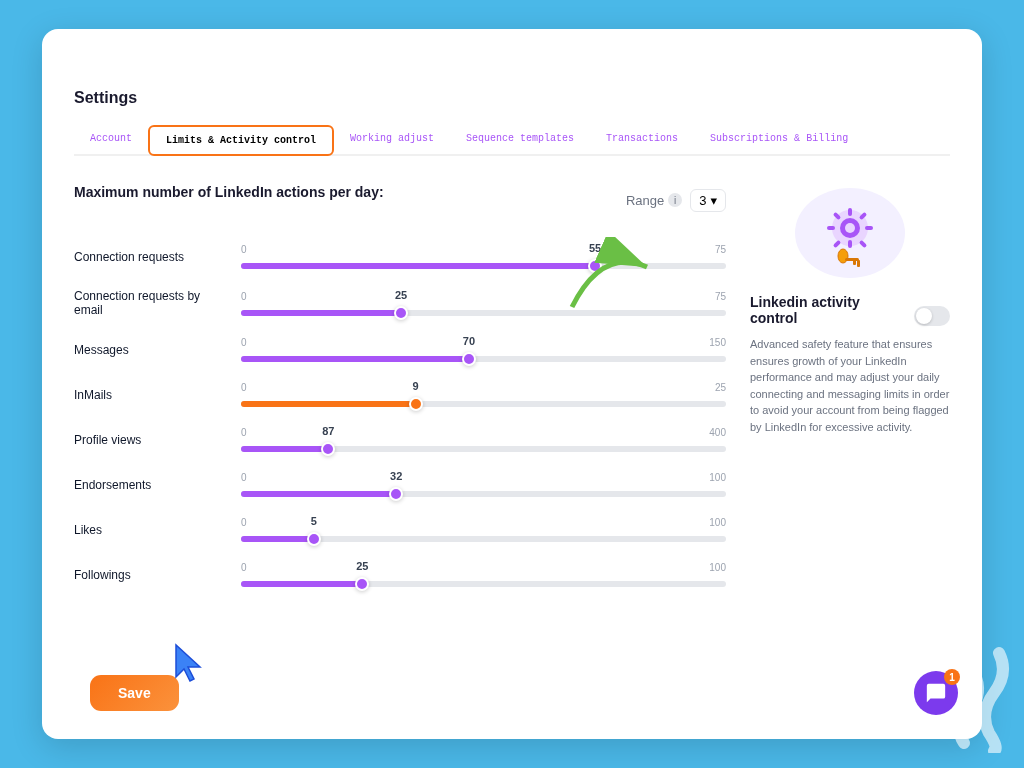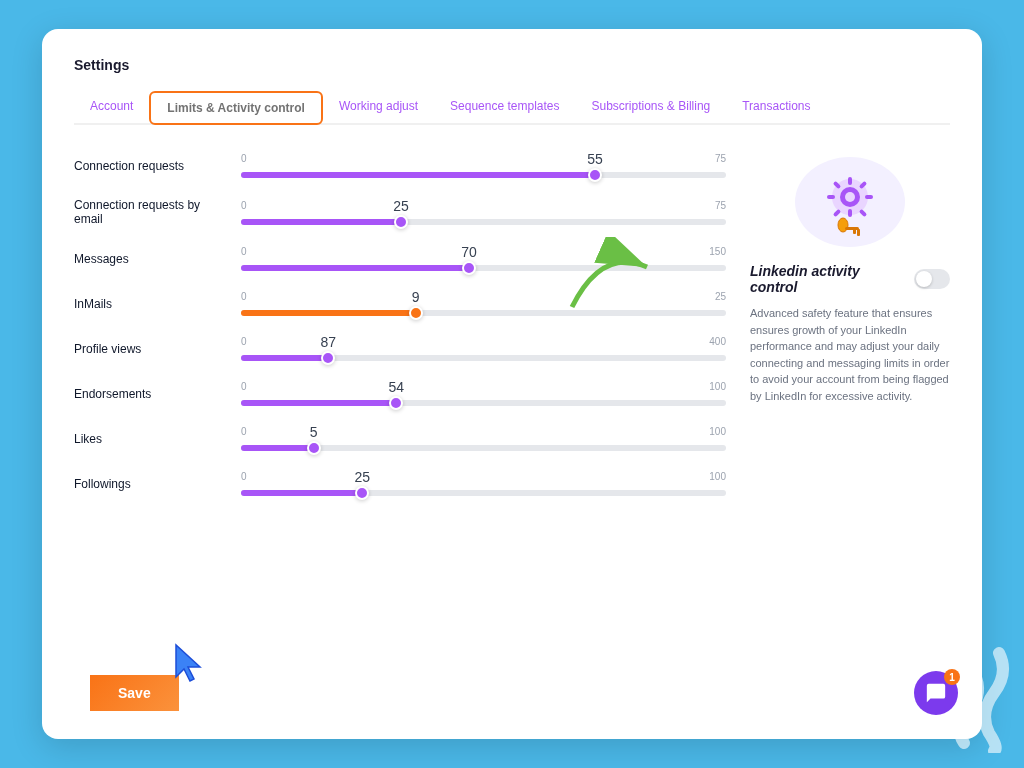--- a/index.html
+++ b/index.html
@@ -23,42 +23,44 @@
     .main-card {
       background: #fff;
       border-radius: 16px;
       width: 940px;
       height: 710px;
       padding: 28px 32px;
       position: relative;
       box-shadow: 0 8px 32px rgba(0,0,0,0.15);
     }
     .settings-title {
-      font-size: 14px;
+      font-size: 16px;
       font-weight: 700;
       color: #1a1a2e;
       margin-bottom: 18px;
+      margin-top: 32px;
     }
     .tabs {
       display: flex;
       gap: 0;
       border-bottom: 2px solid #f0f0f0;
       margin-bottom: 28px;
     }
     .tab {
       padding: 8px 16px;
-      font-size: 12px;
+      font-size: 10px;
       color: #a855f7;
       cursor: pointer;
       white-space: nowrap;
       border-bottom: 2px solid transparent;
       margin-bottom: -2px;
+      font-family: Liberation Mono, monospace;
     }
     .tab.active {
-      color: #737373;
+      color: #000000;
       font-weight: 600;
       border: 2px solid #f97316;
       border-radius: 6px;
       background: #fff;
       margin-bottom: -2px;
     }
     .content-area {
       display: flex;
       gap: 24px;
     }
@@ -126,23 +128,23 @@
     .slider-numbers {
       display: flex;
       justify-content: space-between;
       font-size: 10px;
       color: #9ca3af;
       margin-bottom: 2px;
       position: relative;
     }
     .slider-value-label {
       position: absolute;
-      font-size: 14px;
+      font-size: 11px;
       color: #374151;
-      font-weight: 400;
+      font-weight: 700;
       transform: translateX(-50%);
     }
     .slider-track {
       height: 6px;
       background: #e5e7eb;
       border-radius: 3px;
       position: relative;
       margin-top: 8px;
     }
     .slider-fill {
@@ -181,24 +183,23 @@
       background: #f3f0ff;
       border-radius: 50%;
       display: flex;
       align-items: center;
       justify-content: center;
       margin: 0 auto 16px;
       position: relative;
     }
     .toggle-row {
       display: flex;
-      align-items: center;
+      align-items: flex-end;
       gap: 10px;
       margin-bottom: 10px;
-      font-style: italic;
     }
     .panel-title {
       font-size: 14px;
       font-weight: 700;
       color: #1a1a2e;
     }
     .toggle {
       width: 36px;
       height: 20px;
       background: #e5e7eb;
@@ -223,21 +224,21 @@
       color: #6b7280;
       line-height: 1.5;
     }
     .save-btn {
       position: absolute;
       bottom: 28px;
       left: 48px;
       background: linear-gradient(135deg, #f97316, #fb923c);
       color: #fff;
       border: none;
-      border-radius: 0;
+      border-radius: 11px;
       padding: 10px 28px;
       font-size: 14px;
       font-weight: 600;
       cursor: pointer;
     }
     .chat-bubble {
       position: absolute;
       bottom: 20px;
       right: 20px;
       width: 44px;
@@ -283,27 +284,40 @@
 <body>
 
 <div class="main-card">
   <h1 class="settings-title">Settings</h1>
 
   <div class="tabs">
     <div class="tab">Account</div>
     <div class="tab active">Limits &amp; Activity control</div>
     <div class="tab">Working adjust</div>
     <div class="tab">Sequence templates</div>
+    <div class="tab">Transactions</div>
     <div class="tab">Subscriptions &amp; Billing</div>
-    <div class="tab">Transactions</div>
   </div>
 
   <div class="content-area">
     <div class="sliders-panel">
 
+      <div style="display:flex; align-items:center; margin-bottom:24px;">
+        <span class="section-title" style="flex:1;">Maximum number of LinkedIn actions per day:</span>
+        <div class="range-selector">
+          <span class="range-label">
+            <span>Range</span>
+            <span class="range-info">i</span>
+          </span>
+          <div class="range-dropdown">
+            <span>3</span>
+            <span>▾</span>
+          </div>
+        </div>
+      </div>
 
       <div id="sliders-container">
           <div class="slider-row">
             <div class="slider-label">Connection requests</div>
             <div class="slider-container">
               <div class="slider-numbers">
                 <span>0</span>
                 <span></span>
                 <span>75</span>
                 <span class="slider-value-label" style="left: 73%; top: -2px; position: absolute;">55</span>
@@ -374,21 +388,21 @@
               </div>
             </div>
           </div>
           <div class="slider-row">
             <div class="slider-label">Endorsements</div>
             <div class="slider-container">
               <div class="slider-numbers">
                 <span>0</span>
                 <span></span>
                 <span>100</span>
-                <span class="slider-value-label" style="left: 32%; top: -2px; position: absolute;">54</span>
+                <span class="slider-value-label" style="left: 32%; top: -2px; position: absolute;">32</span>
               </div>
               <div class="slider-track">
                 <div class="slider-fill" style="width: 32%;"></div>
                 <div class="slider-thumb" style="left: 32%;"></div>
               </div>
             </div>
           </div>
           <div class="slider-row">
             <div class="slider-label">Likes</div>
             <div class="slider-container">

